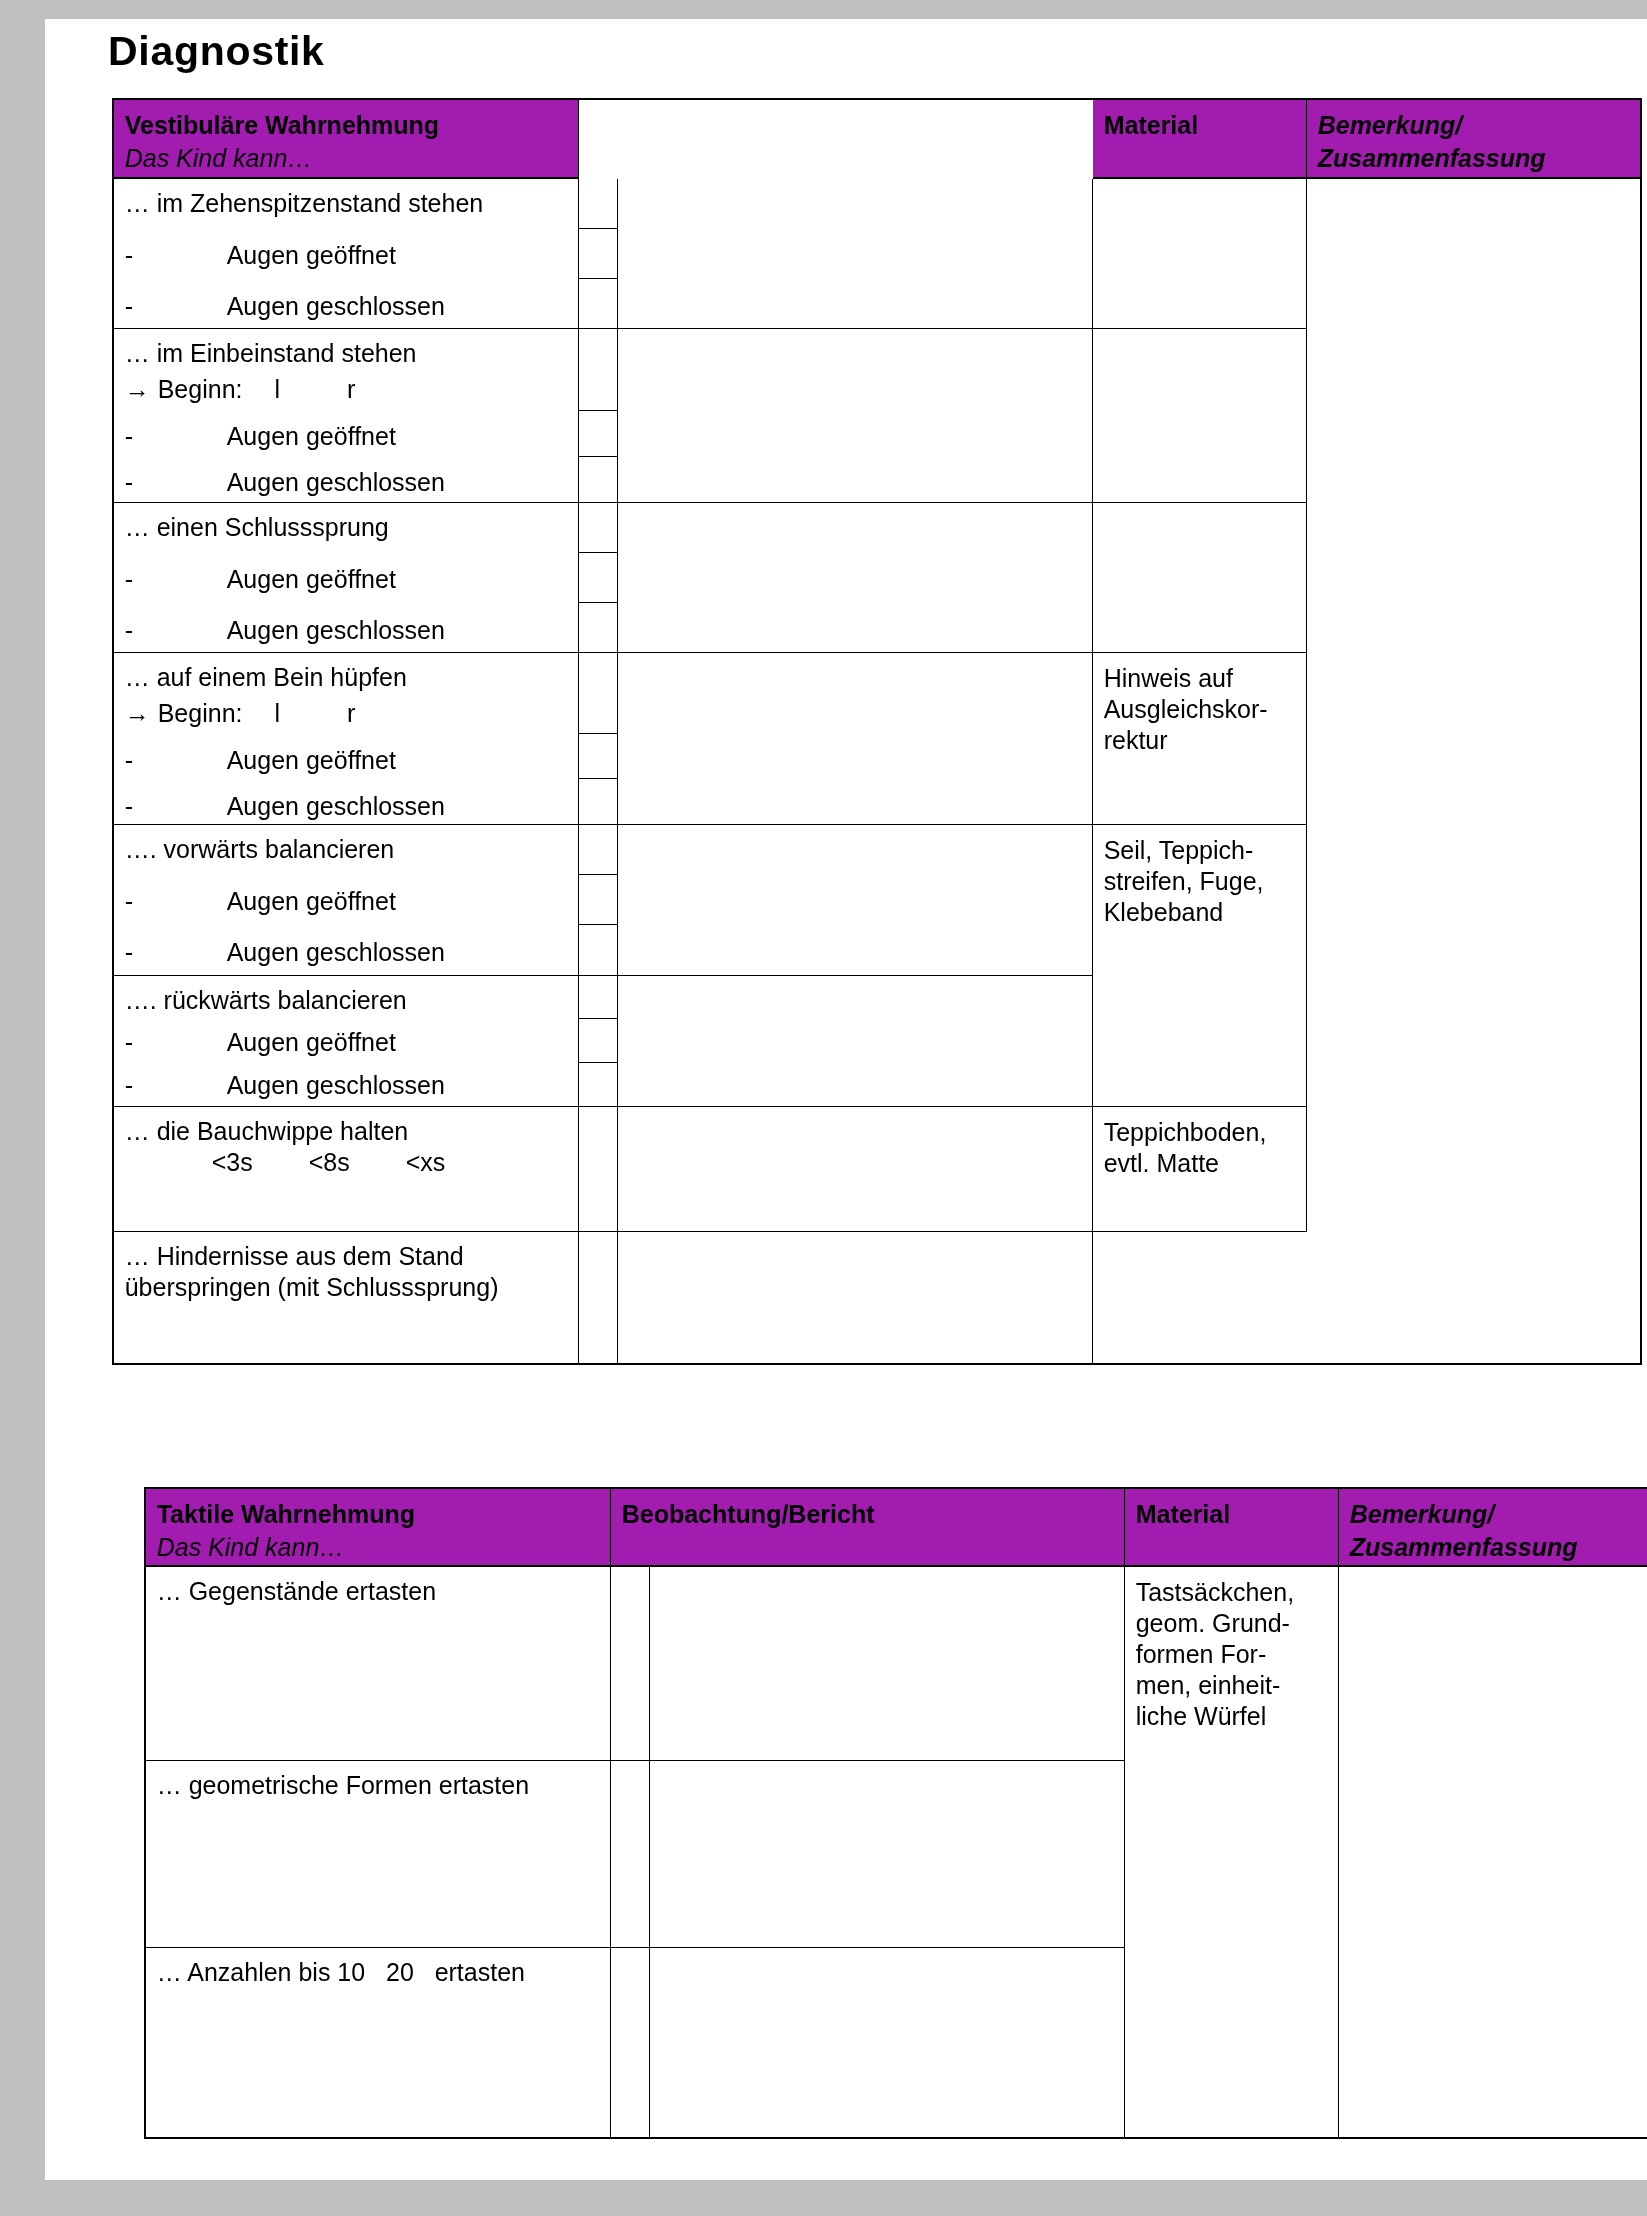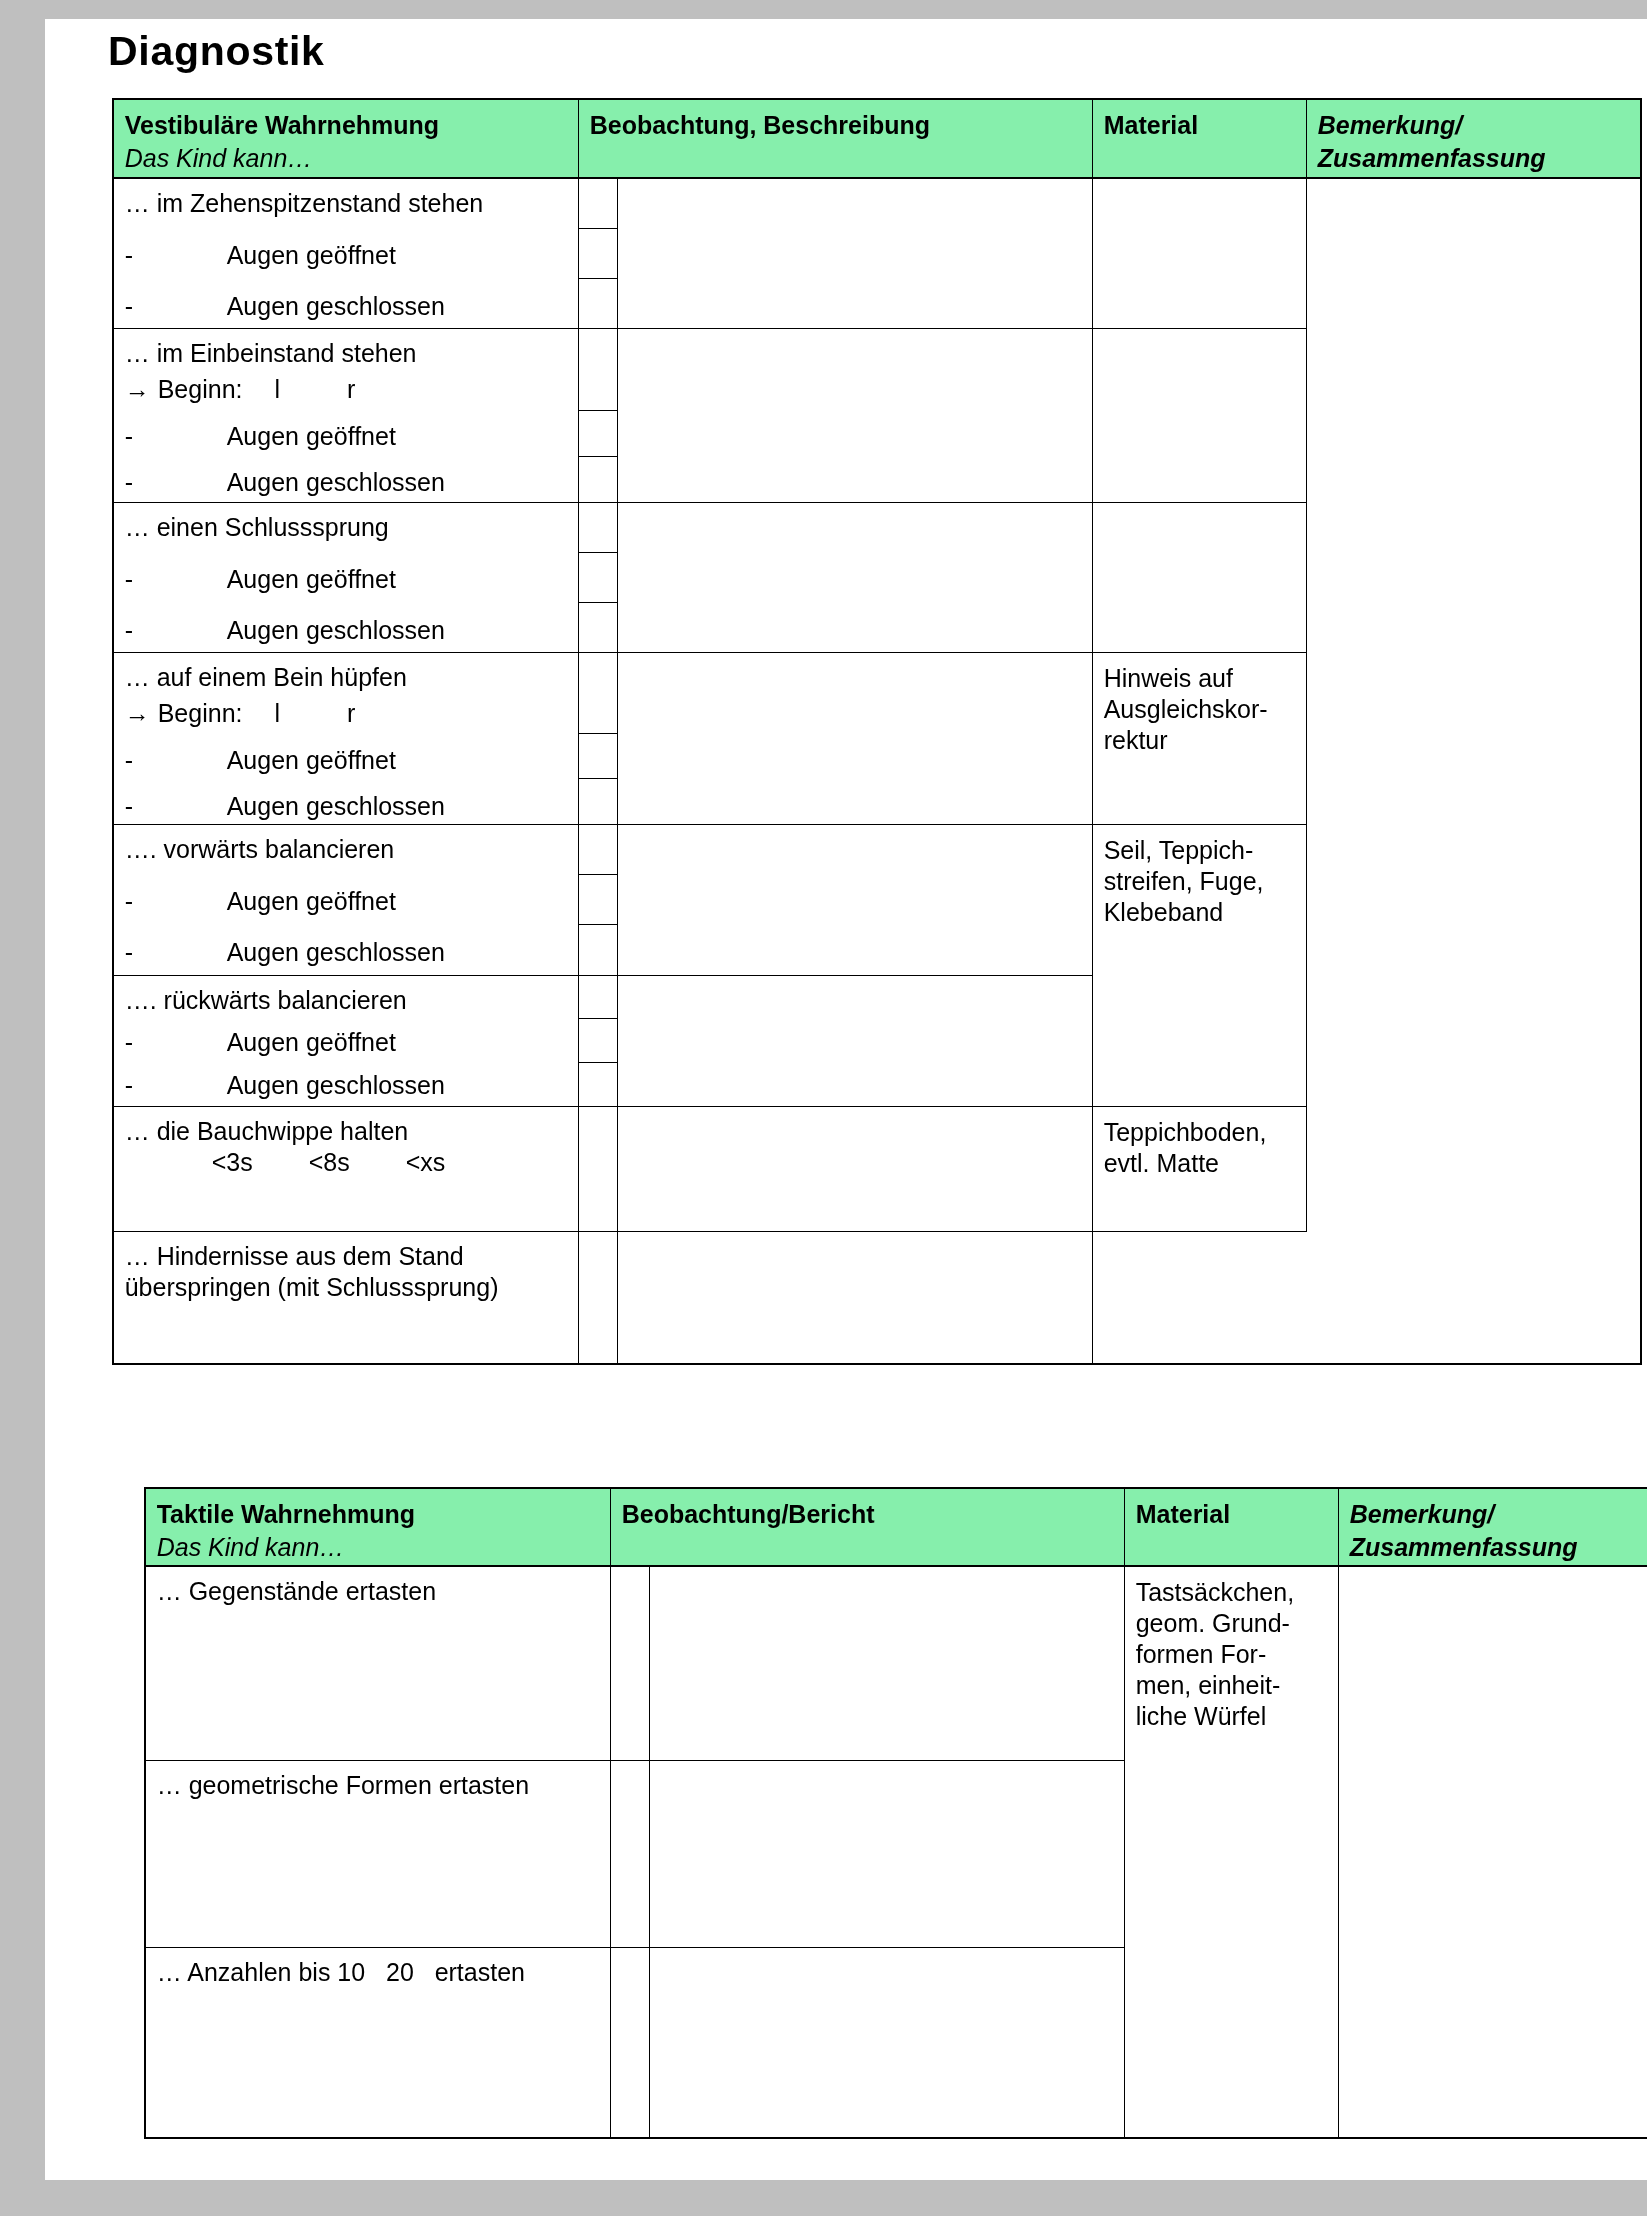--- a/index.html
+++ b/index.html
@@ -16,21 +16,21 @@
       grid-template-columns:465px 39px 475px 214px 333px;
       grid-template-rows:79px 150px 174px 150px 172px 151px 131px 125px 131px;}
   #t2{top:1468px;
       grid-template-columns:465px 39px 475px 214px 333px;
       grid-template-rows:78px 194px 187px 189px;margin-left:32px;}
 
   .c{border-right:1.3px solid #000;border-bottom:1.3px solid #000;box-sizing:border-box;overflow:hidden;}
   .no-r{border-right:none;}
   .no-b{border-bottom:none;}
 
-  .hc{background:#86efac;border-bottom-width:2px;padding:9.3px 6.7px 0 10.7px;
+  .hc{background:#a21caf;border-bottom-width:2px;padding:9.3px 6.7px 0 10.7px;
       font-size:25px;font-weight:bold;line-height:33px;}
   .hsub{font-style:italic;font-weight:normal;}
   .pre{white-space:pre-line;font-style:italic;}
 
   .task{padding:9.3px 8px 0 10.7px;font-size:25px;line-height:31px;}
   .t-title{white-space:normal;}
   .t2row .t-title{white-space:pre;}
   .item-line{display:flex;margin-top:20.7px;}
   .item-line .dash{flex:0 0 102px;}
   .has-beginn .item-line{margin-top:15.3px;}
@@ -56,21 +56,20 @@
 <div class="page">
 
   <div class="doc-title">Diagnostik</div>
 
   <div class="dtable" id="t1">
 
     <div class="c hc" style="grid-area:1/1">
       <div>Vestibuläre Wahrnehmung</div>
       <div class="hsub">Das Kind kann…</div>
     </div>
-    <div class="c hc" style="grid-area:1/2/2/4">Beobachtung, Beschreibung</div>
     <div class="c hc" style="grid-area:1/4">Material</div>
     <div class="c hc pre no-r" style="grid-area:1/5">Bemerkung/
 Zusammenfassung</div>
 
     <div class="c task" style="grid-area:2/1">
       <div class="t-title">… im Zehenspitzenstand stehen</div>
       <div class="item-line">
           <span class="dash">-</span>
           <span>Augen geöffnet</span>
         </div>

